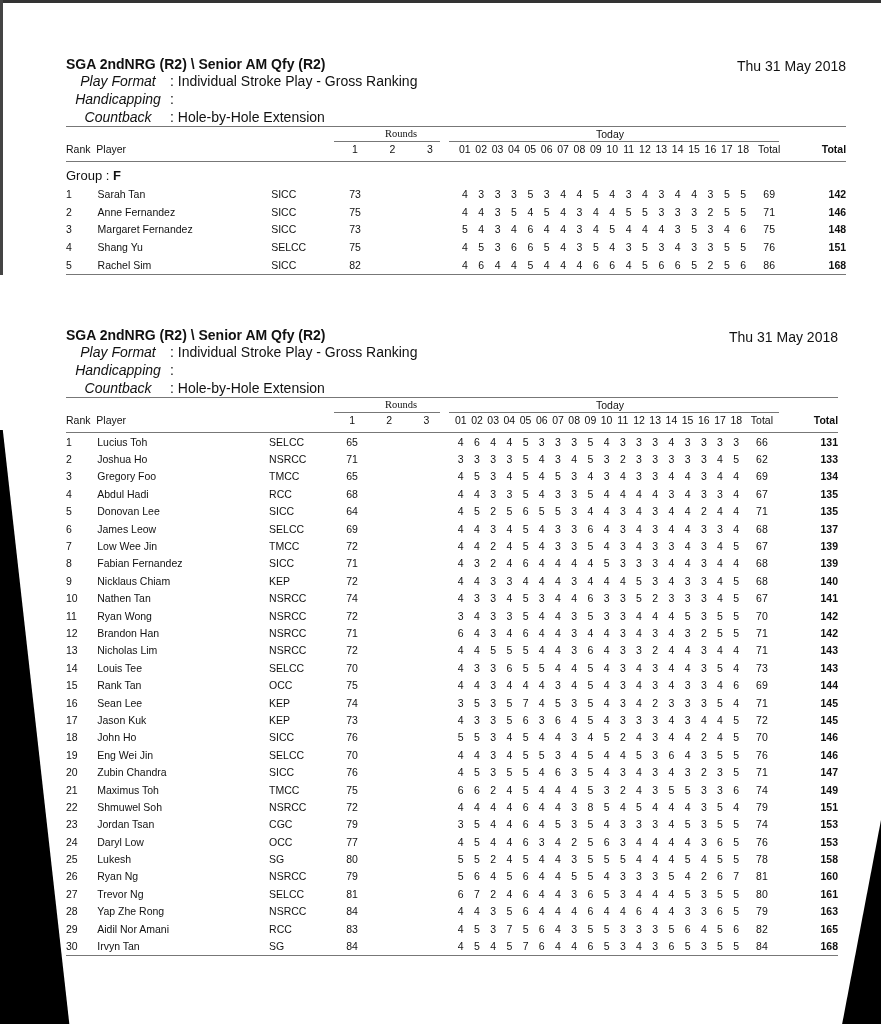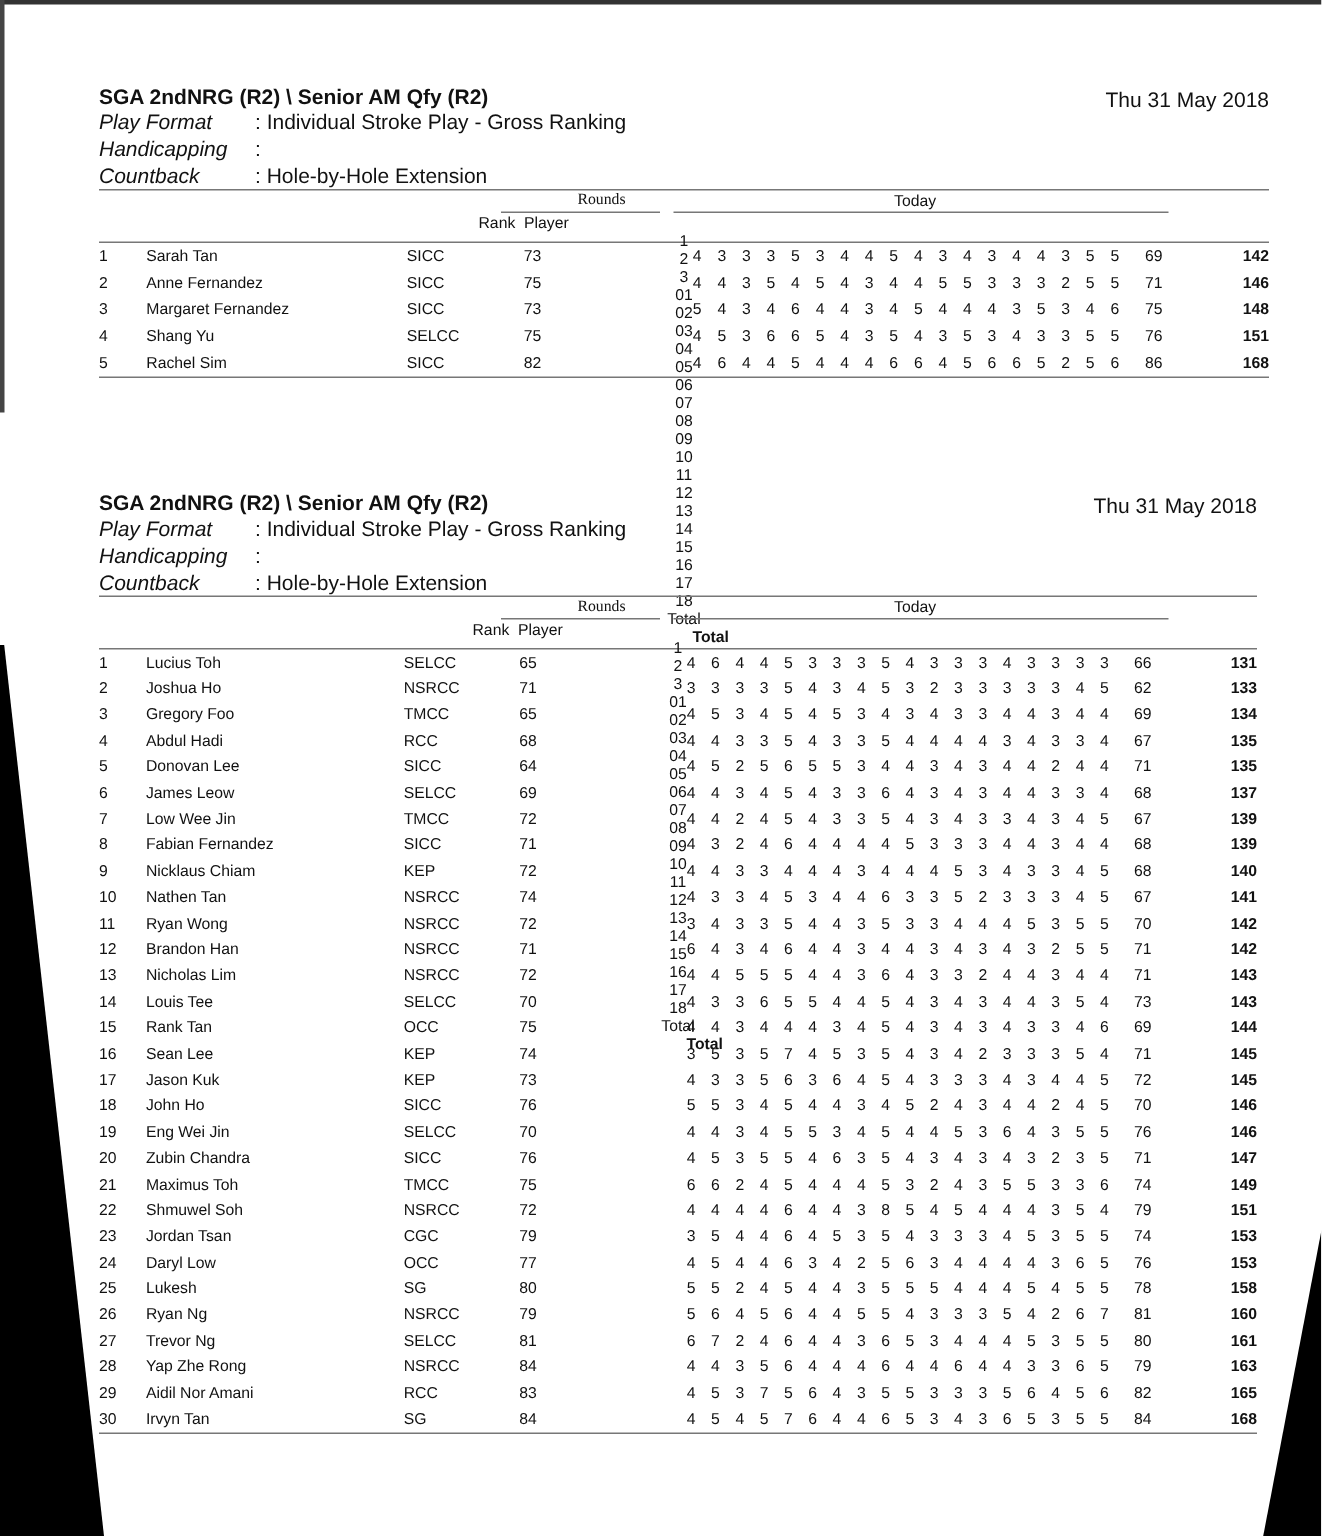--- a/index.html
+++ b/index.html
@@ -9,29 +9,29 @@
   .edge-left-top { position:absolute; left:0; top:0; width:3px; height:275px; background:#444; }
   .edge-left { position:absolute; left:0; top:430px; width:70px; height:600px; background:#000;
                clip-path: polygon(0 0, 4% 0, 100% 100%, 0 100%); }
   .edge-right { position:absolute; right:0; top:820px; width:40px; height:210px; background:#000;
                clip-path: polygon(100% 0, 100% 100%, 0 100%); }
   .sheet { position:absolute; left:66px; width:780px; }
   .sheet.s1 { top:56px; }
   .sheet.s2 { top:327px; left:66px; width:772px; }
   .title { font-weight:bold; font-size:14px; }
   .date { position:absolute; right:0; top:2px; font-size:14px; }
-  .meta { font-size:14px; line-height:18px; display:flex; }
+  .meta { font-size:14px; line-height:18px; display:flex;text-align:center; }
   .meta .k { font-style:italic; width:104px; display:inline-block; }
   .hr { border-top:1px solid #777; height:0; }
   .hdr { position:relative; height:34px; font-size:10.5px; }
   .hdr .rounds-lbl { position:absolute; left:300px; top:1px; width:70px; text-align:center;font-family:Liberation Serif, serif; }
   .hdr .today-lbl { position:absolute; left:530px; top:1px; }
   .hdr .rline { position:absolute; left:268px; top:14px; width:106px; border-top:1px solid #777; }
   .hdr .tline { position:absolute; left:383px; top:14px; width:330px; border-top:1px solid #777; }
-  .hdr .row2 { position:absolute; left:0; right:0; top:16px; display:flex; align-items:center;flex-direction:column; }
+  .hdr .row2 { position:absolute; left:0; right:0; top:16px; display:flex; align-items:center; }
   .c-rank { width:32px; } .c-name { width:176px; } .c-club { width:66px; }
   .c-r { width:38px; text-align:center; }
   .c-h { width:16.6px; text-align:center; }
   .c-tt { width:36px; text-align:center; }
   .c-tot { width:60px; text-align:right; font-weight:bold; }
   .group { font-size:13px; margin:6px 0 2px 0; }
   .group b { font-weight:bold; }
   .row { display:flex; align-items:center; height:17.4px; font-size:10.5px; }
   .row .c-h { font-size:10.5px; }
   .row .c-tot { font-size:10.5px; }
@@ -91,20 +91,21 @@
           <span class="c-h">14</span>
           <span class="c-h">15</span>
           <span class="c-h">16</span>
           <span class="c-h">17</span>
           <span class="c-h">18</span>
           <span class="c-tt">Total</span>
           <span class="c-tot">Total</span>
         </div>
     </div>
     <div class="hr"></div>
+    <div class="group"><span>Group : </span><b>F</b></div>
     <div class="rows">
         <div class="row">
           <span class="c-rank">1</span>
           <span class="c-name">Sarah Tan</span>
           <span class="c-club">SICC</span>
           <span class="c-r">73</span>
           <span class="c-r"></span>
           <span class="c-r"></span>
           <span style="width: 8px;"></span>
           <span class="c-h">4</span>

